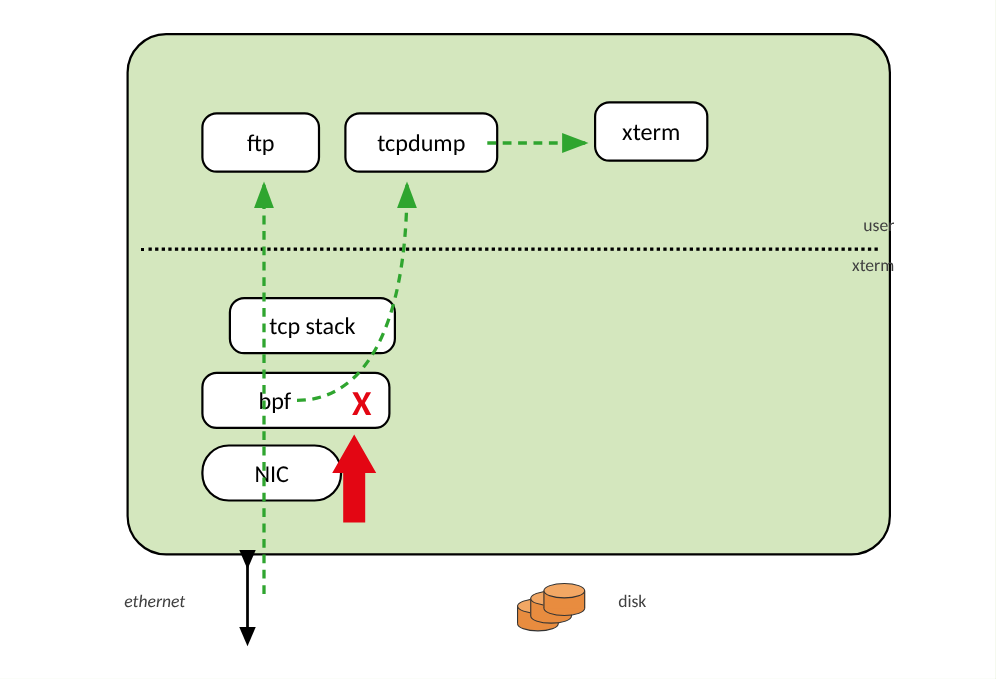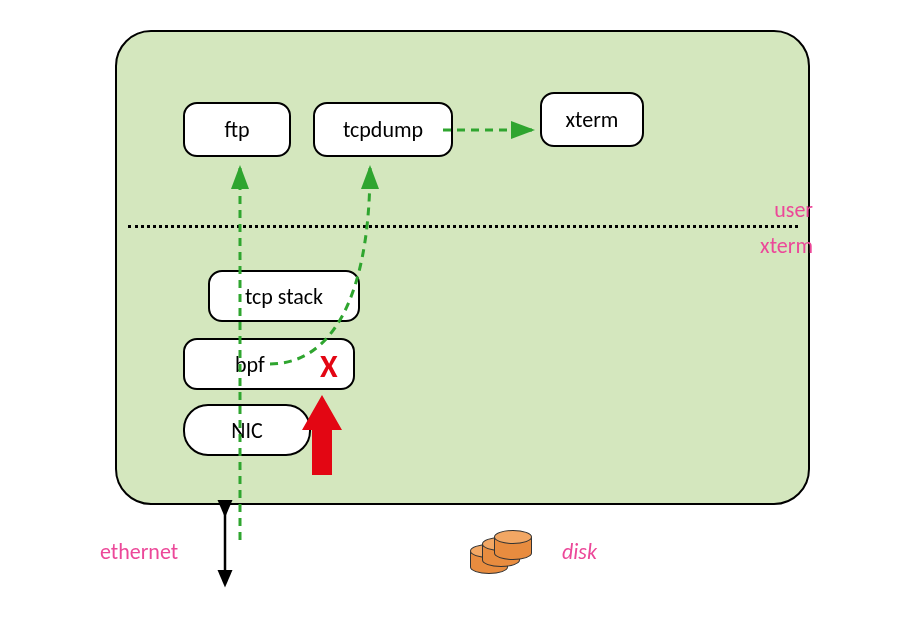--- a/index.html
+++ b/index.html
@@ -34,22 +34,22 @@
     border-radius: 14px;
     box-sizing: border-box;
     display: flex;
     align-items: center;
     justify-content: center;
     font-size: 22px;
     color: #000;
   }
   .label {
     position: absolute;
-    font-size: 22px;
-    color: #ec4899;
+    font-size: 16px;
+    color: #404040;
   }
   .divider {
     position: absolute;
     border-top: 3px dotted #000;
   }
   svg.overlay {
     position: absolute;
     left: 0;
     top: 0;
     width: 905px;
@@ -120,40 +120,40 @@
   </div>
   <div class="node" style="left:183px; top:338px; width:172px; height:52px; justify-content:flex-start; padding-left:50px;">
     <span>bpf</span>
   </div>
   <div class="node" style="left:183px; top:404px; width:128px; height:52px;border-radius:25px;">
     <span>NIC</span>
   </div>
 
   <div class="label" style="left:320px; top:347px; font-weight:900; font-size:32px; color:#e30613;">X</div>
 
-  <div class="label" style="left:100px; top:538px;">ethernet</div>
+  <div class="label" style="left:113px; top:538px;font-style:italic;">ethernet</div>
 
   <div class="disk-stack" style="left:470px; top:530px;">
     <div class="cyl" style="left:0; top:14px;">
         <div class="bot"></div>
         <div class="body"></div>
         <div class="top"></div>
       </div>
     <div class="cyl" style="left:12px; top:7px;">
         <div class="bot"></div>
         <div class="body"></div>
         <div class="top"></div>
       </div>
     <div class="cyl" style="left:24px; top:0;">
         <div class="bot"></div>
         <div class="body"></div>
         <div class="top"></div>
       </div>
   </div>
-  <div class="label" style="left:562px; top:538px;font-style:italic;">disk</div>
+  <div class="label" style="left:562px; top:538px;">disk</div>
 
   <svg class="overlay">
     <defs>
       <marker id="gArrow" markerWidth="10" markerHeight="10" refX="7" refY="3" orient="auto" markerUnits="strokeWidth">
         <path d="M0,0 L8,3 L0,6 Z" fill="#2fa52f"></path>
       </marker>
       <marker id="kArrowS" markerWidth="8" markerHeight="8" refX="4" refY="3" orient="auto">
         <path d="M0,0 L7,3 L0,6 Z" fill="#000"></path>
       </marker>
       <marker id="kArrowE" markerWidth="8" markerHeight="8" refX="4" refY="3" orient="auto">

